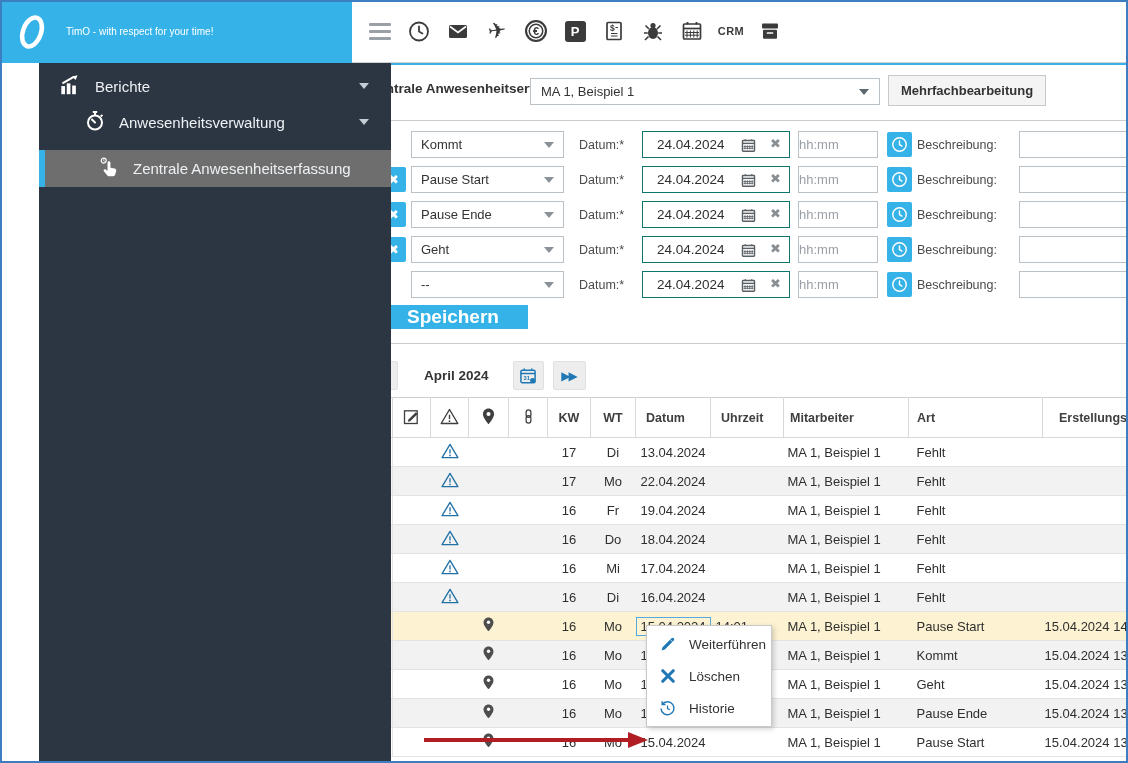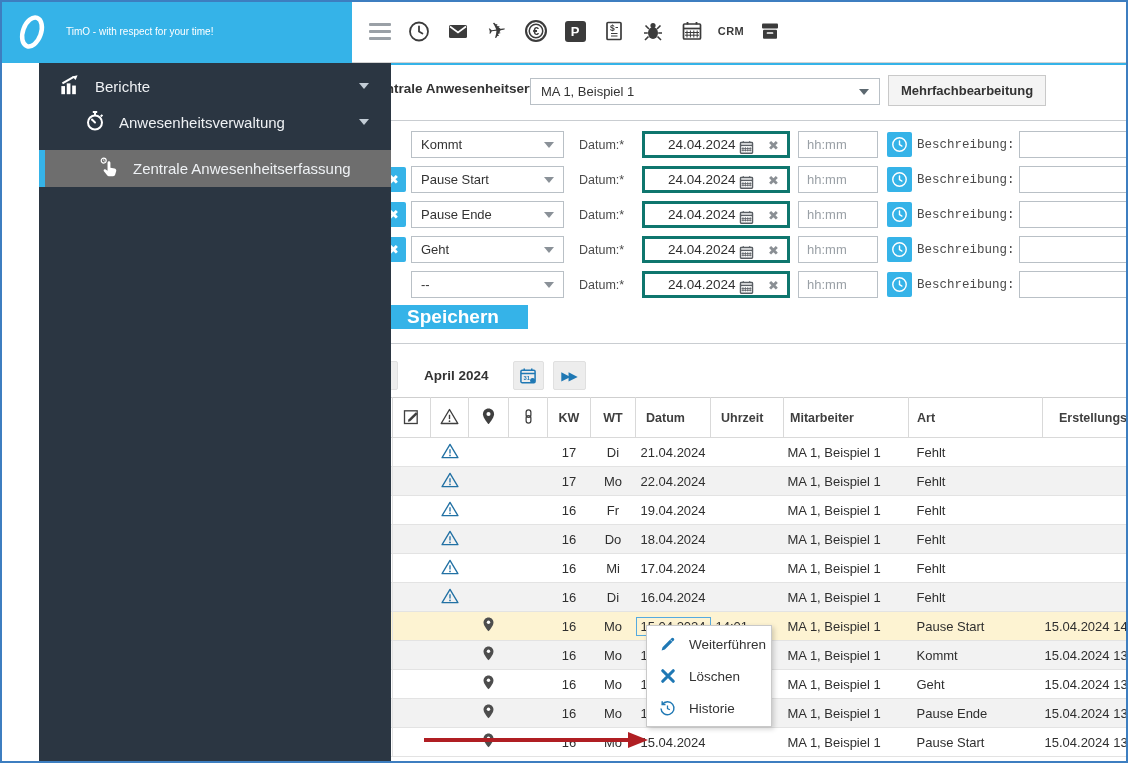--- a/index.html
+++ b/index.html
@@ -45,25 +45,25 @@
   .multi-btn { position:absolute; left:532px; top:10px; width:158px; height:31px; background:#f4f4f4; border:1px solid #c9c9c9; font-size:13px; font-weight:bold; color:#333; display:flex; align-items:center; justify-content:center; cursor:pointer; }
 
   
   .form-box { position:absolute; left:12px; top:55px; width:790px; height:224px; border:1px solid #c9cdd1; background:#fff; }
   .form-row { position:absolute; left:0; width:790px; height:31px; }
   .xbtn { position:absolute; left:12px; top:3px; width:25px; height:25px; background:#35b3e8; border-radius:2px; color:#fff; font-size:13px; font-weight:bold; display:flex; align-items:center; justify-content:center; cursor:pointer; }
   .dd { position:absolute; left:42px; top:2px; width:153px; height:27px; border:1px solid #b9c0c6; background:#fff; display:flex; align-items:center; padding:0 9px; font-size:13px; color:#333; cursor:pointer; }
   .dd .tri { position:absolute; right:9px; width:0; height:0; border-left:5px solid transparent; border-right:5px solid transparent; border-top:6px solid #8a9198; }
   .flabel { position:absolute; top:0; height:31px; display:flex; align-items:center; font-size:12.5px; color:#4a4a4a; }
   .lab-datum { left:210px; }
-  .lab-beschr { left:548px;font-family:Liberation Mono, monospace; }
-  .date-field { position:absolute; left:273px; top:2px; width:148px; height:27px; border:3px solid #0f766e; background:#fff; display:flex; align-items:center; padding-left:23px; font-size:13.5px; color:#2f2f2f; }
+  .lab-beschr { left:548px; }
+  .date-field { position:absolute; left:273px; top:2px; width:148px; height:27px; border:1px solid #0f766e; background:#fff; display:flex; align-items:center; padding-left:14px; font-size:13.5px; color:#2f2f2f; }
   .date-field .cal-ic { position:absolute; right:32px; top:5px; cursor:pointer; }
   .date-field .clr-ic { position:absolute; right:8px; top:4px; font-size:13px; font-weight:bold; color:#8a8f94; cursor:pointer; }
-  .time-input { position:absolute; left:429px; top:2px; width:80px; height:27px; border:1px solid #b9c0c6; padding-left:8px; font-size:13px; color:#333; font-family:inherit; }
+  .time-input { position:absolute; left:429px; top:2px; width:80px; height:27px; border:1px solid #b9c0c6; font-size:13px; color:#333; font-family:inherit; }
   .time-input::placeholder { color:#9aa0a6; }
   .clock-btn { position:absolute; left:518px; top:3px; width:25px; height:25px; background:#35b3e8; border-radius:2px; display:flex; align-items:center; justify-content:center; cursor:pointer; }
   .beschr-input { position:absolute; left:650px; top:2px; width:150px; height:27px; border:1px solid #b9c0c6; padding-left:8px; font-size:13px; font-family:inherit; }
   .save-btn { position:absolute; left:9px; top:184px; width:150px; height:24px; background:#35b3e8; border:none; color:#fff; font-weight:bold; font-size:19px; cursor:pointer; font-family:inherit; }
 
   
   .calnav { position:absolute; left:0; top:293px; width:772px; height:39px; }
   .cn-btn { position:absolute; top:3px; height:29px; background:#ededed; border:1px solid #e0e0e0; border-radius:2px; display:flex; align-items:center; justify-content:center; color:#1f78b4; font-size:12px; letter-spacing:-2px; cursor:pointer; padding-right:2px; }
   .cn-prev { left:9px; width:33px; }
   .cn-cal { left:157px; width:31px; letter-spacing:0; }
@@ -459,21 +459,21 @@
                 <path d="M12 10v5" stroke="#2271a4" stroke-width="1.6"></path>
                 <circle cx="12" cy="17.3" r="1" fill="#2271a4"></circle>
               </svg>
     </td>
     <td class="center">
       
     </td>
     <td class="center"></td>
     <td class="center">17</td>
     <td class="center">Di</td>
-    <td class="pad-s">21.04.2024</td>
+    <td class="pad-s">13.04.2024</td>
     <td class="pad-s"></td>
     <td class="pad-mit">MA 1, Beispiel 1</td>
     <td class="pad-m">Fehlt</td>
     <td class="td-erst"></td>
   </tr>
 
   <tr class="shaded">
     <td class="center cb-cell">
               <div class="cb"></div>
             </td>

